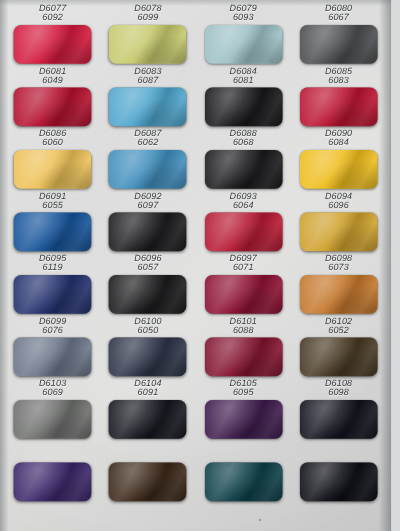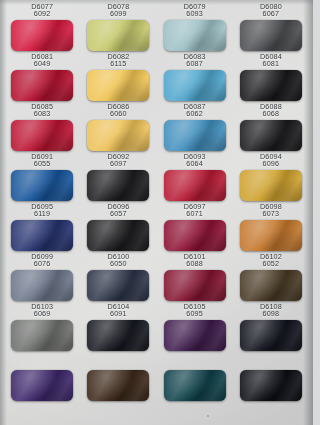--- a/index.html
+++ b/index.html
@@ -54,20 +54,21 @@
   
   #swatch-grid {
     position: relative;
     z-index: 2;
     display: grid;
     grid-template-columns: repeat(4, 1fr);
     grid-template-rows: repeat(8, 1fr);
     width: 313px;
     height: 311px;
     padding: 1px 4px 3px 4px;
+    font-style: italic;
   }
 
   .swatch-cell {
     display: flex;
     flex-direction: column;
     align-items: center;
     justify-content: flex-start;
   }
 
   .swatch-labels {
@@ -171,27 +172,20 @@
       </div>
       <div class="swatch-cell">
         <div class="swatch-labels">
           <span class="code-top">D6081</span>
           <span class="code-bot">6049</span>
         </div>
         <div class="swatch-chip" style="background-color: rgb(181, 15, 46);"></div>
       </div>
       <div class="swatch-cell">
         <div class="swatch-labels">
-          <span class="code-top">D6082</span>
-          <span class="code-bot">6115</span>
-        </div>
-        <div class="swatch-chip" style="background-color: rgb(240, 196, 82);"></div>
-      </div>
-      <div class="swatch-cell">
-        <div class="swatch-labels">
           <span class="code-top">D6083</span>
           <span class="code-bot">6087</span>
         </div>
         <div class="swatch-chip" style="background-color: rgb(77, 165, 205);"></div>
       </div>
       <div class="swatch-cell">
         <div class="swatch-labels">
           <span class="code-top">D6084</span>
           <span class="code-bot">6081</span>
         </div>
@@ -220,20 +214,27 @@
       </div>
       <div class="swatch-cell">
         <div class="swatch-labels">
           <span class="code-top">D6088</span>
           <span class="code-bot">6068</span>
         </div>
         <div class="swatch-chip" style="background-color: rgb(26, 26, 29);"></div>
       </div>
       <div class="swatch-cell">
         <div class="swatch-labels">
+          <span class="code-top">D6090</span>
+          <span class="code-bot">6084</span>
+        </div>
+        <div class="swatch-chip" style="background-color: rgb(239, 189, 28);"></div>
+      </div>
+      <div class="swatch-cell">
+        <div class="swatch-labels">
           <span class="code-top">D6091</span>
           <span class="code-bot">6055</span>
         </div>
         <div class="swatch-chip" style="background-color: rgb(20, 83, 154);"></div>
       </div>
       <div class="swatch-cell">
         <div class="swatch-labels">
           <span class="code-top">D6092</span>
           <span class="code-bot">6097</span>
         </div>

